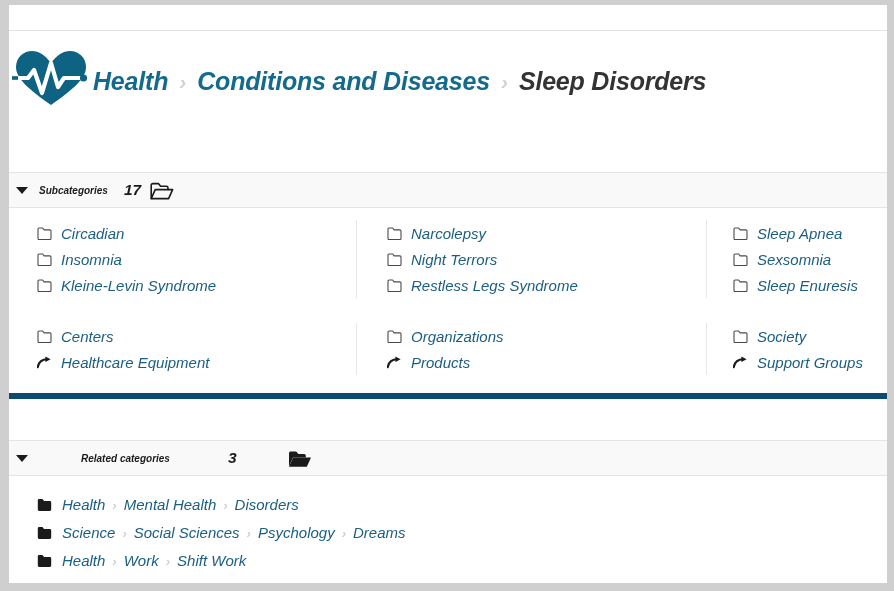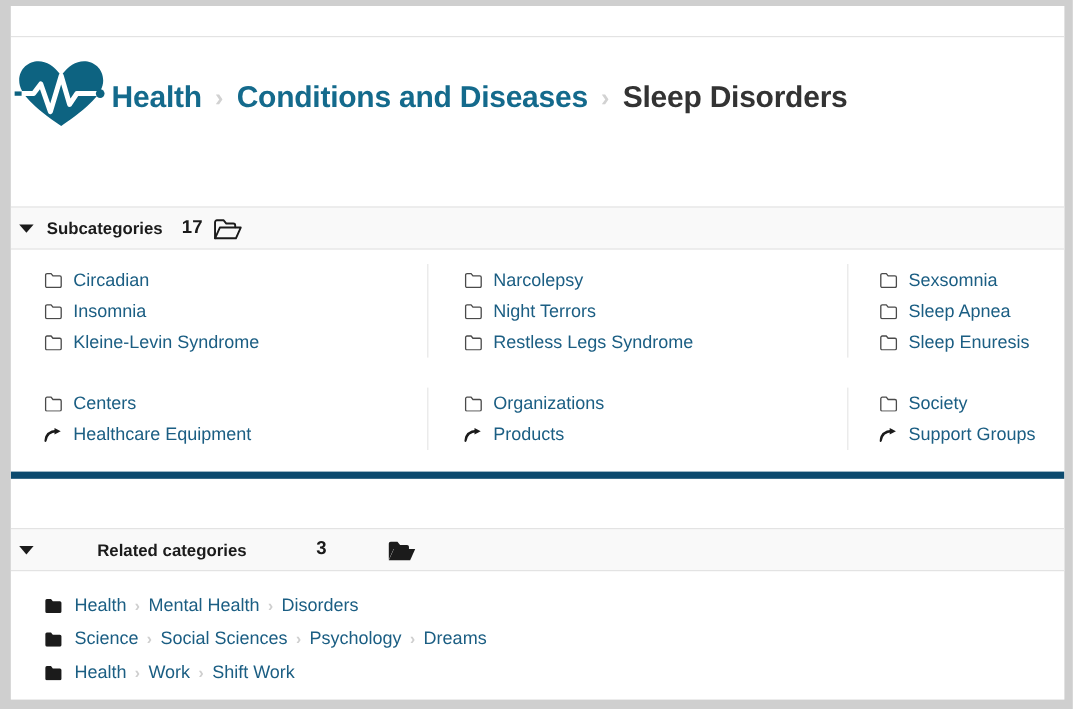--- a/index.html
+++ b/index.html
@@ -14,20 +14,21 @@
     -webkit-font-smoothing: antialiased;
   }
 
   .page-frame {
     position: absolute;
     left: 0; top: 0;
     width: 894px;
     height: 591px;
     background: #cfcfcf;
     box-sizing: border-box;
+    font-style: italic;
   }
 
   .page {
     position: absolute;
     left: 9px;
     top: 5px;
     width: 878px;
     height: 578px;
     background: #ffffff;
     box-sizing: border-box;
@@ -108,21 +109,21 @@
   .caret {
     width: 0;
     height: 0;
     border-left: 6px solid transparent;
     border-right: 6px solid transparent;
     border-top: 7px solid #1b1b1b;
     margin-left: 7px;
     margin-right: 11px;
   }
   .band-title {
-    font-size: 14px;
+    font-size: 10px;
     font-weight: bold;
     color: #1b1b1b;
   }
   .band-count {
     font-size: 15.5px;
     font-weight: bold;
     color: #1b1b1b;
     margin-left: 16px;
   }
   .band-folder {
@@ -312,29 +313,29 @@
           </div>
         </div>
 
         <div class="col c2">
           <div class="cat-item">
             <span class="ic">
               <svg width="15" height="13" viewBox="0 0 15 13">
                   <path d="M1 11.4 V2.2 A1.2 1.2 0 0 1 2.2 1 H5.6 L7.1 2.9 H12.8 A1.2 1.2 0 0 1 14 4.1 V11.4 A1.2 1.2 0 0 1 12.8 12.6 H2.2 A1.2 1.2 0 0 1 1 11.4 Z" fill="none" stroke="#4a4a4a" stroke-width="1.1" stroke-linejoin="round"></path>
                 </svg>
             </span>
+            <span class="cat-label">Sleep Apnea</span>
+          </div>
+          <div class="cat-item">
+            <span class="ic">
+              <svg width="15" height="13" viewBox="0 0 15 13">
+                  <path d="M1 11.4 V2.2 A1.2 1.2 0 0 1 2.2 1 H5.6 L7.1 2.9 H12.8 A1.2 1.2 0 0 1 14 4.1 V11.4 A1.2 1.2 0 0 1 12.8 12.6 H2.2 A1.2 1.2 0 0 1 1 11.4 Z" fill="none" stroke="#4a4a4a" stroke-width="1.1" stroke-linejoin="round"></path>
+                </svg>
+            </span>
             <span class="cat-label">Sexsomnia</span>
-          </div>
-          <div class="cat-item">
-            <span class="ic">
-              <svg width="15" height="13" viewBox="0 0 15 13">
-                  <path d="M1 11.4 V2.2 A1.2 1.2 0 0 1 2.2 1 H5.6 L7.1 2.9 H12.8 A1.2 1.2 0 0 1 14 4.1 V11.4 A1.2 1.2 0 0 1 12.8 12.6 H2.2 A1.2 1.2 0 0 1 1 11.4 Z" fill="none" stroke="#4a4a4a" stroke-width="1.1" stroke-linejoin="round"></path>
-                </svg>
-            </span>
-            <span class="cat-label">Sleep Apnea</span>
           </div>
           <div class="cat-item">
             <span class="ic">
               <svg width="15" height="13" viewBox="0 0 15 13">
                   <path d="M1 11.4 V2.2 A1.2 1.2 0 0 1 2.2 1 H5.6 L7.1 2.9 H12.8 A1.2 1.2 0 0 1 14 4.1 V11.4 A1.2 1.2 0 0 1 12.8 12.6 H2.2 A1.2 1.2 0 0 1 1 11.4 Z" fill="none" stroke="#4a4a4a" stroke-width="1.1" stroke-linejoin="round"></path>
                 </svg>
             </span>
             <span class="cat-label">Sleep Enuresis</span>
           </div>
         </div>

